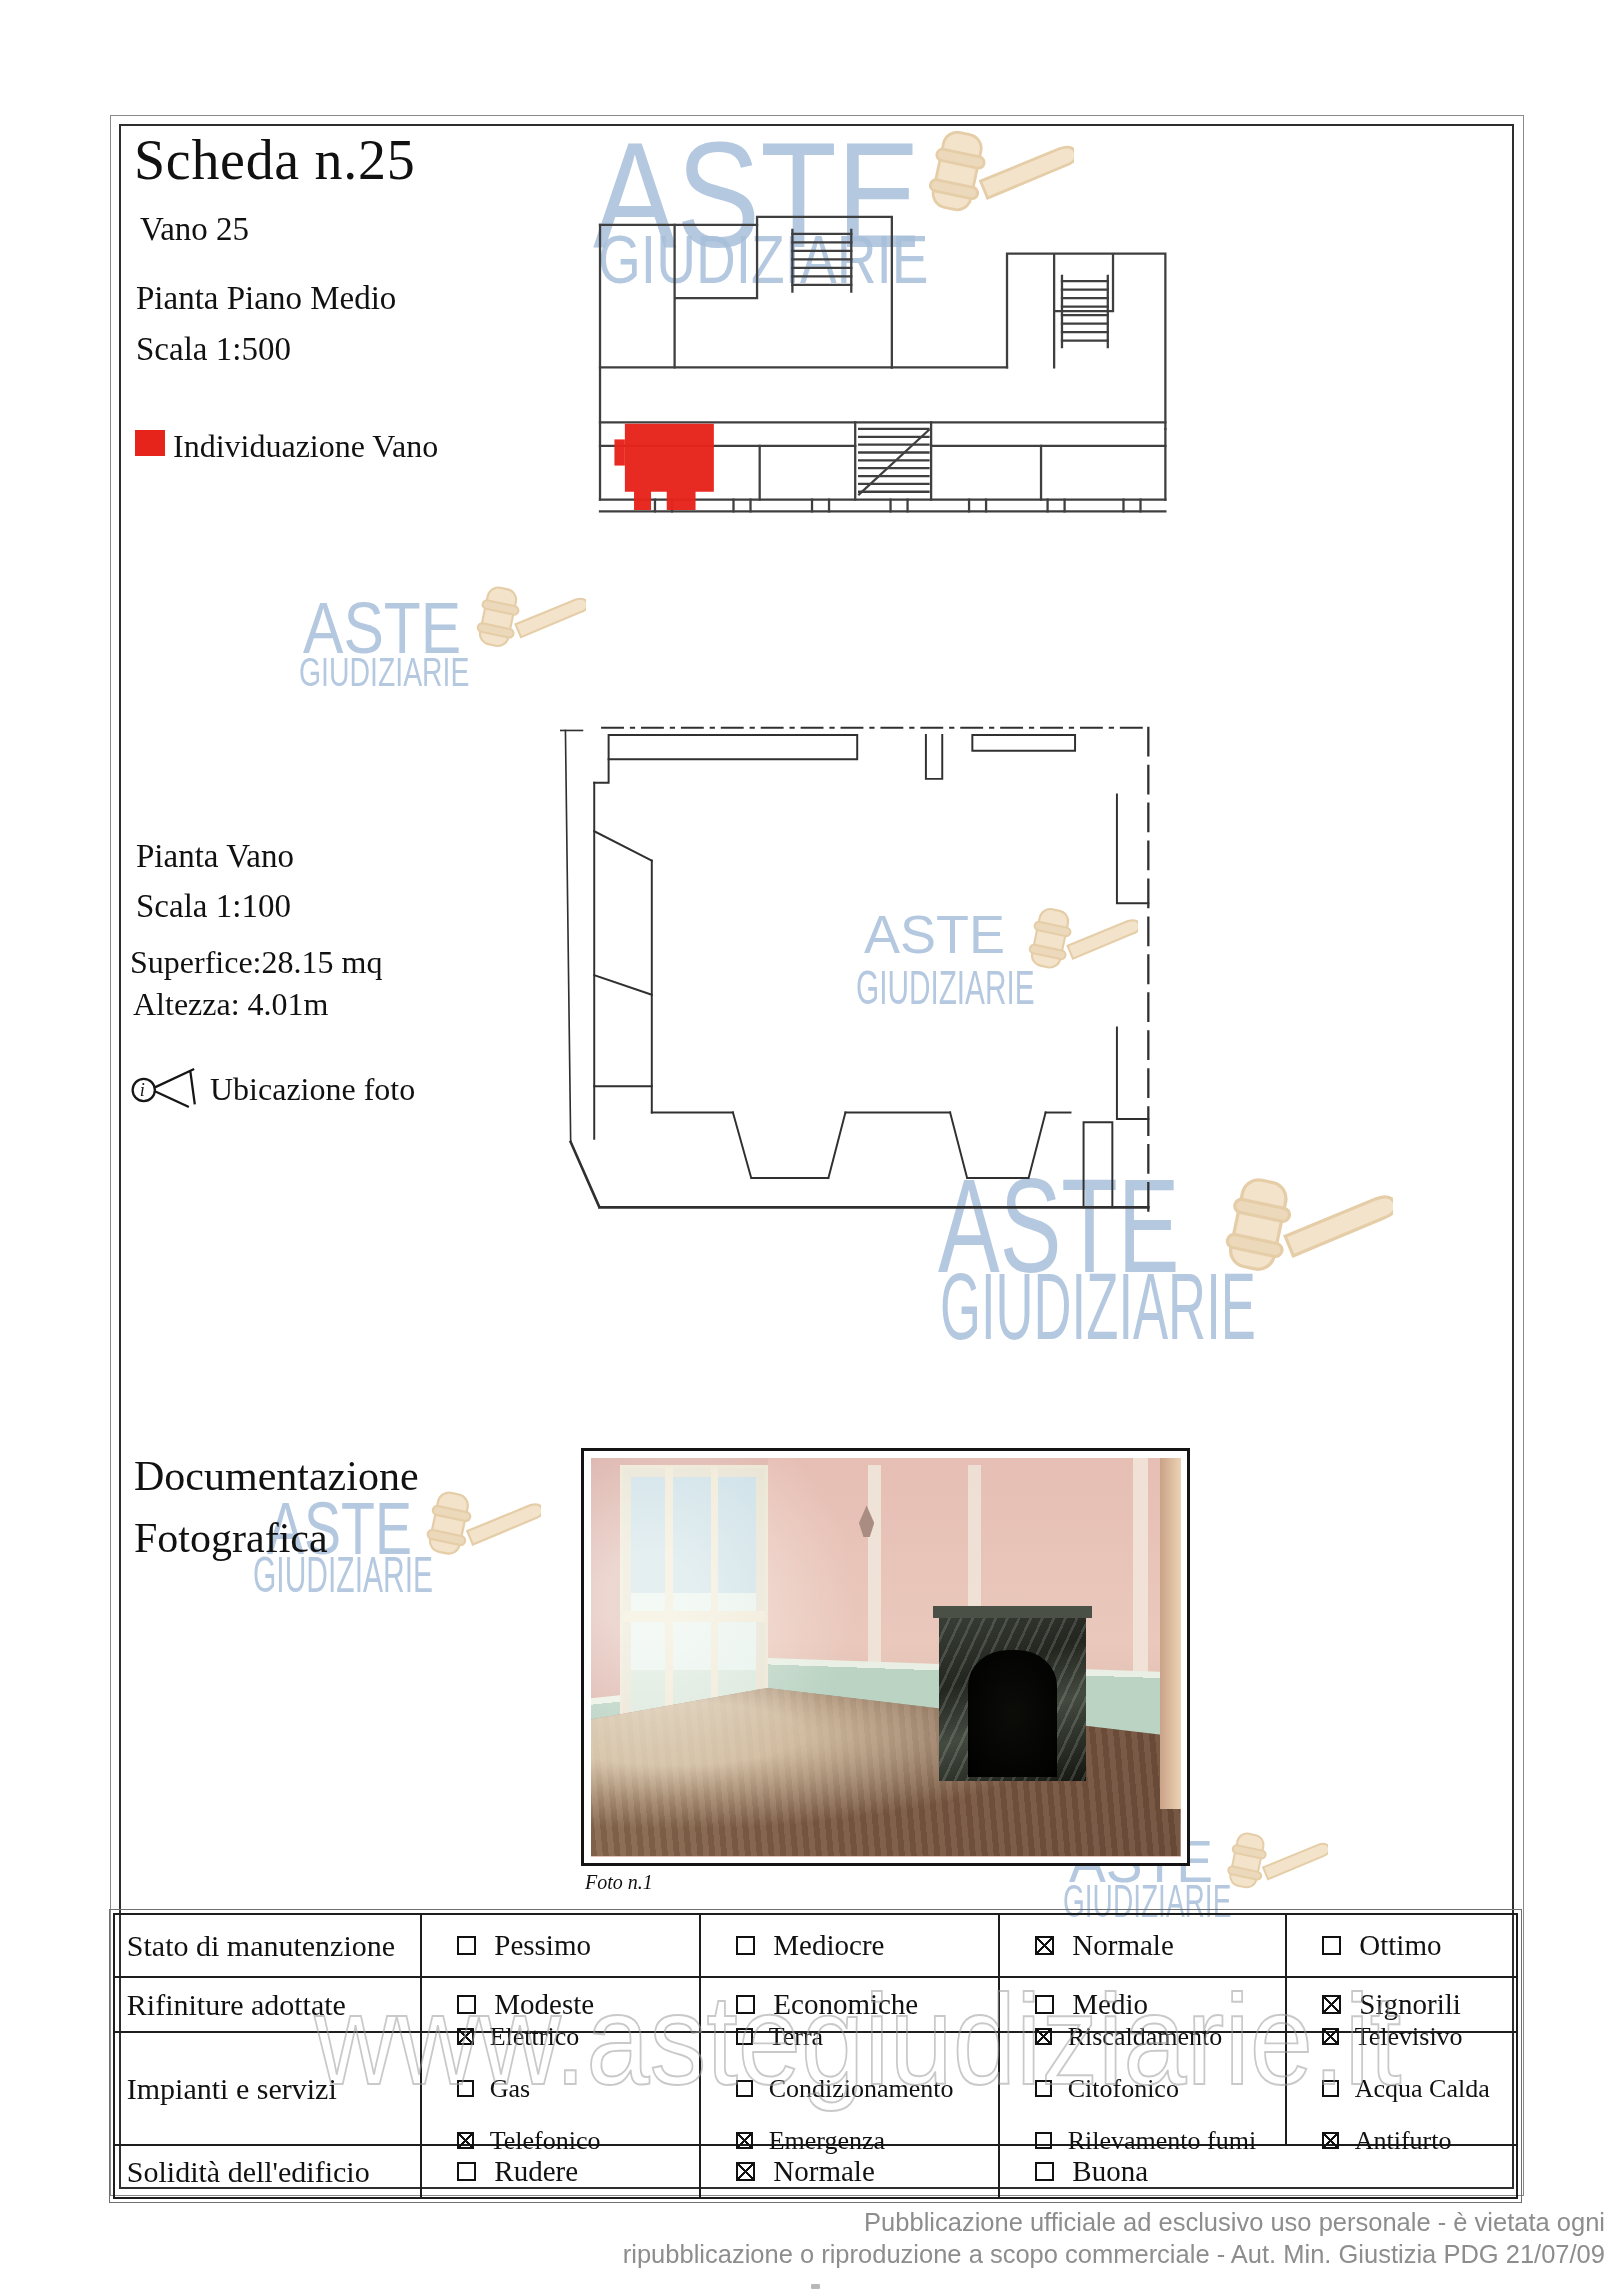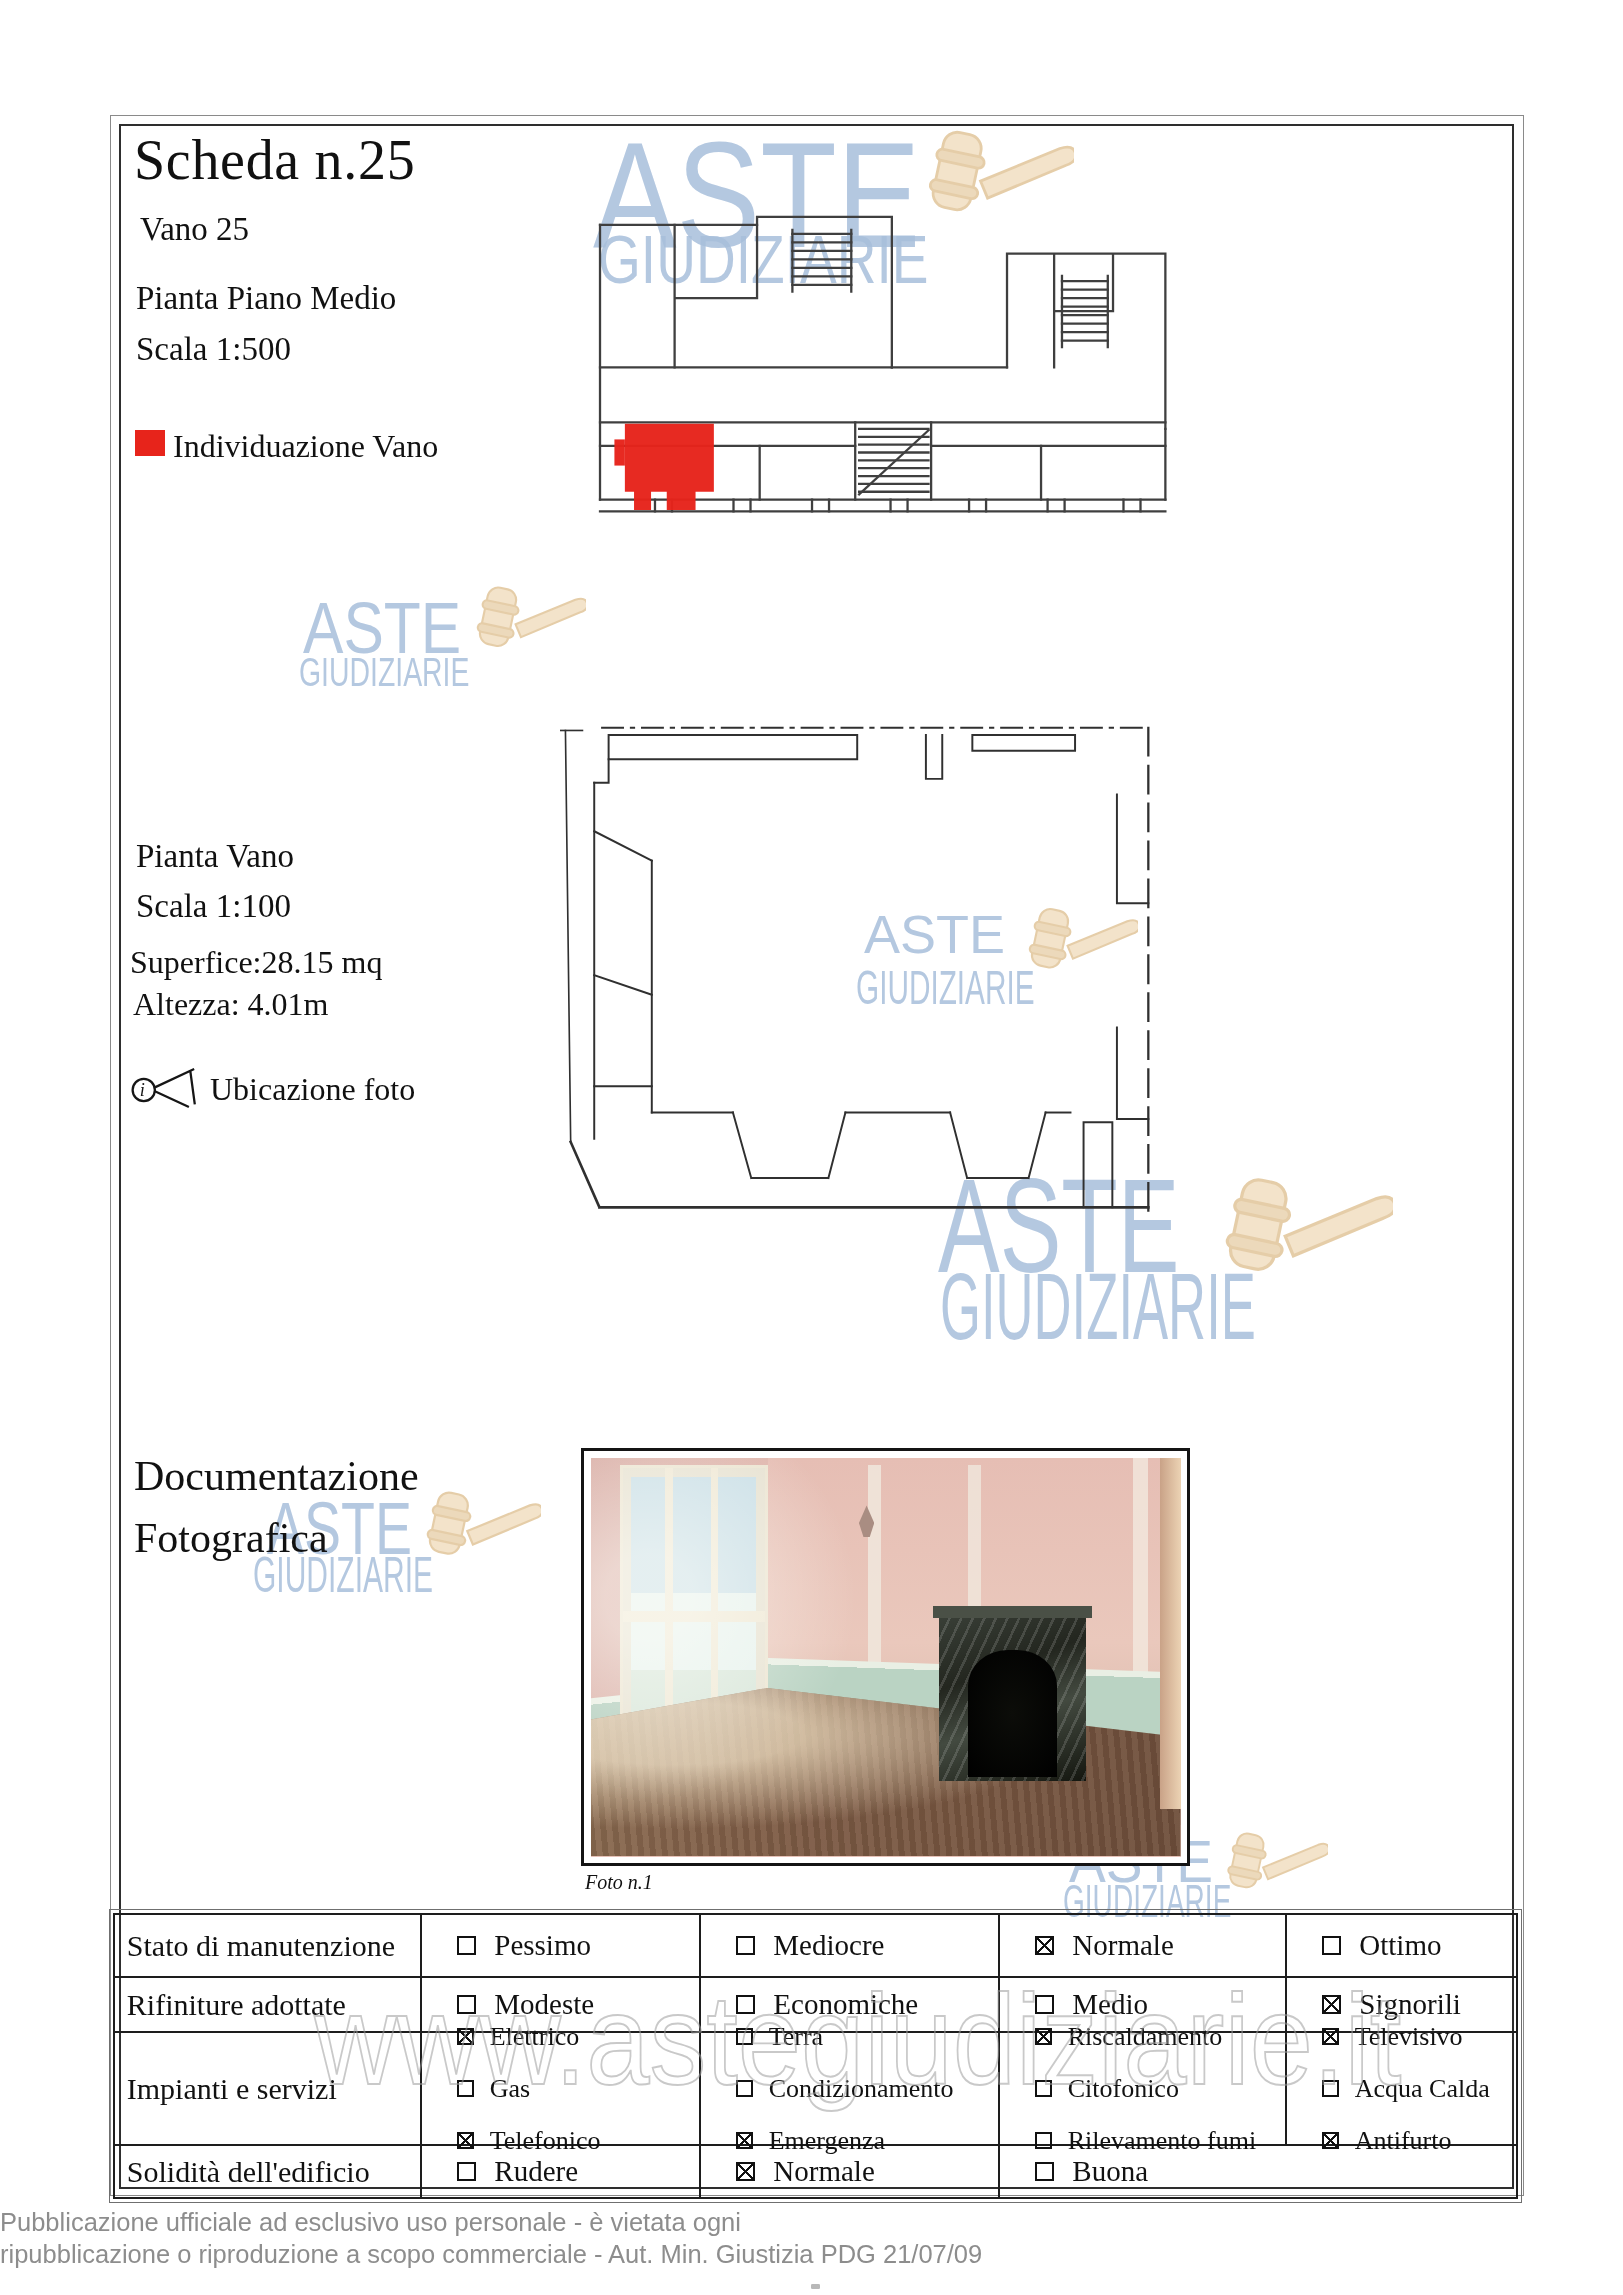--- a/index.html
+++ b/index.html
@@ -53,21 +53,21 @@
   .row3 .opt-label{font-size:26px;}
   .row3{gap:22px;}
   .cb{display:inline-block;width:19px;height:19px;border:2px solid #111;margin-right:18.3px;
       box-sizing:border-box;flex:0 0 auto;}
   .row3 .cb{width:17px;height:17px;margin-right:15.7px;}
   .cb[data-checked="true"]{background:
       linear-gradient(45deg,transparent 44%,#111 44%,#111 56%,transparent 56%),
       linear-gradient(-45deg,transparent 44%,#111 44%,#111 56%,transparent 56%);}
 
   
-  .footer-line{position:absolute;left:0;width:1605px;text-align:left;z-index:2;
+  .footer-line{position:absolute;left:0;width:1605px;text-align:right;z-index:2;
       font-family:"Liberation Sans",sans-serif;font-size:25.5px;color:#8d8d8d;}
   .footer-mark{position:absolute;left:811px;top:2284px;width:9.2px;height:4.6px;background:#9a9a9a;
       opacity:.7;border-radius:1.3px;}
 </style>
 </head>
 <body>
 
 <div class="page">
 
   <svg width="0" height="0" style="position:absolute">

